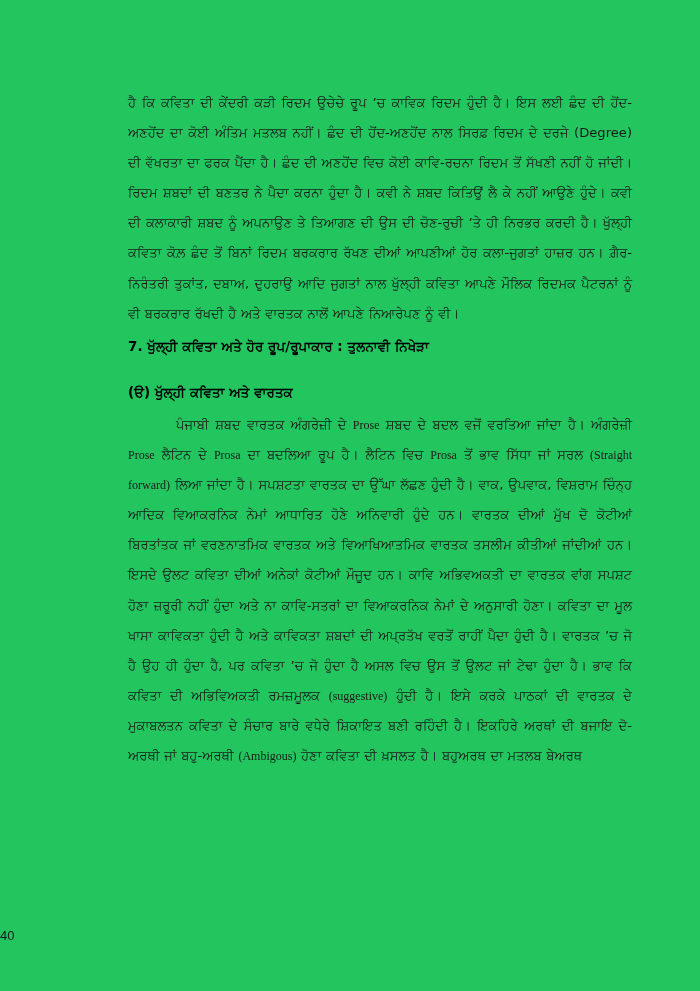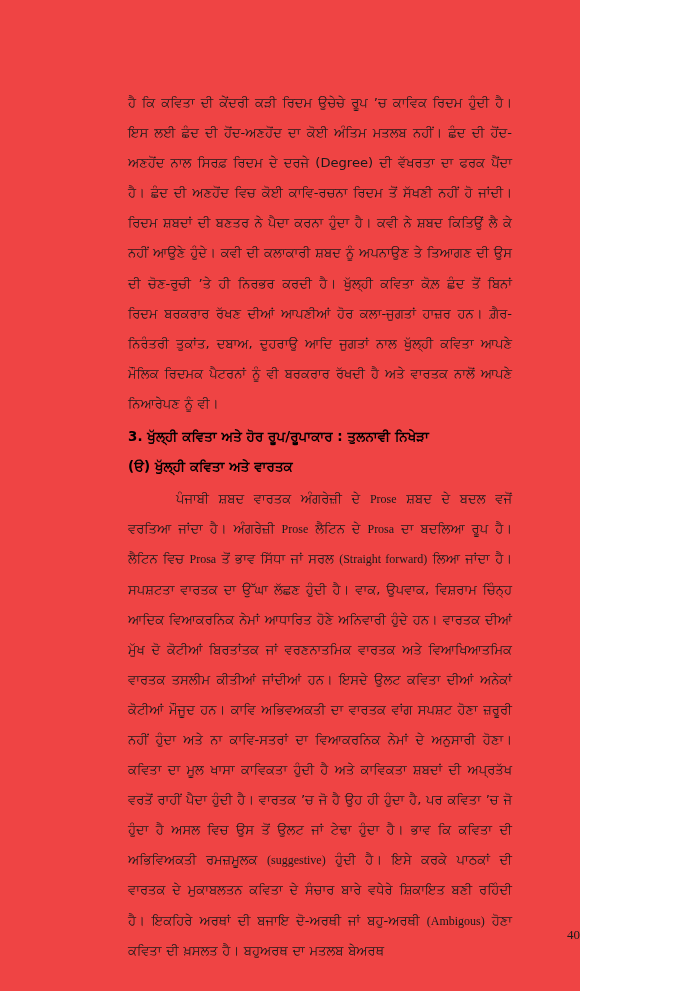--- a/index.html
+++ b/index.html
@@ -10,23 +10,23 @@
   }
   body {
     width: 700px;
     height: 991px;
     overflow: hidden;
     font-family: "DejaVu Sans", sans-serif;
     color: #000000;
   }
   .page {
     position: relative;
-    width: 580px;
+    width: 700px;
     height: 991px;
-    background: #ef4444;
+    background: #22c55e;
     box-sizing: border-box;
     padding: 88px 68px 8px 128px;
   }
   .body-text {
     font-family: "DejaVu Sans", sans-serif;
     font-size: 13.1px;
     line-height: 30.1px;
     text-align: justify;
     text-justify: inter-word;
     color: #1a1a1a;
@@ -44,52 +44,52 @@
     margin: 3px 0 0 0;
     color: #000000;
     text-align: left;
     letter-spacing: 0.1px;
   }
   .heading-sub {
     font-family: "DejaVu Sans", sans-serif;
     font-size: 13.4px;
     font-weight: bold;
     line-height: 30.1px;
-    margin: 0 0 0 0;
+    margin: 16px 0 0 0;
     color: #000000;
     text-align: left;
     letter-spacing: 0.1px;
   }
   .para-2 {
     margin: 2px 0 0 0;
     text-indent: 48px;
   }
   .para-2 .lat {
     font-family: "Liberation Serif", serif;
     font-size: 12px;
   }
   .page-number {
     position: absolute;
     left: 0;
     right: 0;
     bottom: 48px;
-    text-align: right;
-    font-family: Liberation Serif, serif;
+    text-align: left;
+    font-family: Liberation Sans, sans-serif;
     font-size: 13px;
     color: #1a1a1a;
   }
 </style>
 </head>
 <body>
 
 <div class="page">
 
   <p class="body-text para-1">ਹੈ ਕਿ ਕਵਿਤਾ ਦੀ ਕੇਂਦਰੀ ਕੜੀ ਰਿਦਮ ਉਚੇਚੇ ਰੂਪ ’ਚ ਕਾਵਿਕ ਰਿਦਮ ਹੁੰਦੀ ਹੈ। ਇਸ ਲਈ ਛੰਦ ਦੀ ਹੋਂਦ-ਅਣਹੋਂਦ ਦਾ ਕੋਈ ਅੰਤਿਮ ਮਤਲਬ ਨਹੀਂ। ਛੰਦ ਦੀ ਹੋਂਦ-ਅਣਹੋਂਦ ਨਾਲ ਸਿਰਫ਼ ਰਿਦਮ ਦੇ ਦਰਜੇ (Degree) ਦੀ ਵੱਖਰਤਾ ਦਾ ਫਰਕ ਪੈਂਦਾ ਹੈ। ਛੰਦ ਦੀ ਅਣਹੋਂਦ ਵਿਚ ਕੋਈ ਕਾਵਿ-ਰਚਨਾ ਰਿਦਮ ਤੋਂ ਸੱਖਣੀ ਨਹੀਂ ਹੋ ਜਾਂਦੀ। ਰਿਦਮ ਸ਼ਬਦਾਂ ਦੀ ਬਣਤਰ ਨੇ ਪੈਦਾ ਕਰਨਾ ਹੁੰਦਾ ਹੈ। ਕਵੀ ਨੇ ਸ਼ਬਦ ਕਿਤਿਉਂ ਲੈ ਕੇ ਨਹੀਂ ਆਉਣੇ ਹੁੰਦੇ। ਕਵੀ ਦੀ ਕਲਾਕਾਰੀ ਸ਼ਬਦ ਨੂੰ ਅਪਨਾਉਣ ਤੇ ਤਿਆਗਣ ਦੀ ਉਸ ਦੀ ਚੋਣ-ਰੁਚੀ ’ਤੇ ਹੀ ਨਿਰਭਰ ਕਰਦੀ ਹੈ। ਖੁੱਲ੍ਹੀ ਕਵਿਤਾ ਕੋਲ਼ ਛੰਦ ਤੋਂ ਬਿਨਾਂ ਰਿਦਮ ਬਰਕਰਾਰ ਰੱਖਣ ਦੀਆਂ ਆਪਣੀਆਂ ਹੋਰ ਕਲਾ-ਜੁਗਤਾਂ ਹਾਜ਼ਰ ਹਨ। ਗ਼ੈਰ-ਨਿਰੰਤਰੀ ਤੁਕਾਂਤ, ਦਬਾਅ, ਦੁਹਰਾਉ ਆਦਿ ਜੁਗਤਾਂ ਨਾਲ ਖੁੱਲ੍ਹੀ ਕਵਿਤਾ ਆਪਣੇ ਮੌਲਿਕ ਰਿਦਮਕ ਪੈਟਰਨਾਂ ਨੂੰ ਵੀ ਬਰਕਰਾਰ ਰੱਖਦੀ ਹੈ ਅਤੇ ਵਾਰਤਕ ਨਾਲੋਂ ਆਪਣੇ ਨਿਆਰੇਪਣ ਨੂੰ ਵੀ।</p>
 
-  <h2 class="heading-main">3. ਖੁੱਲ੍ਹੀ ਕਵਿਤਾ ਅਤੇ ਹੋਰ ਰੂਪ/ਰੂਪਾਕਾਰ : ਤੁਲਨਾਵੀ ਨਿਖੇੜਾ</h2>
+  <h2 class="heading-main">7. ਖੁੱਲ੍ਹੀ ਕਵਿਤਾ ਅਤੇ ਹੋਰ ਰੂਪ/ਰੂਪਾਕਾਰ : ਤੁਲਨਾਵੀ ਨਿਖੇੜਾ</h2>
 
   <h3 class="heading-sub">(ੳ) ਖੁੱਲ੍ਹੀ ਕਵਿਤਾ ਅਤੇ ਵਾਰਤਕ</h3>
 
   <p class="body-text para-2" id="para-2"><span>ਪੰਜਾਬੀ ਸ਼ਬਦ ਵਾਰਤਕ ਅੰਗਰੇਜ਼ੀ ਦੇ </span><span class="lat">Prose</span><span> ਸ਼ਬਦ ਦੇ ਬਦਲ ਵਜੋਂ ਵਰਤਿਆ ਜਾਂਦਾ ਹੈ। ਅੰਗਰੇਜ਼ੀ </span><span class="lat">Prose</span><span> ਲੈਟਿਨ ਦੇ </span><span class="lat">Prosa</span><span> ਦਾ ਬਦਲਿਆ ਰੂਪ ਹੈ। ਲੈਟਿਨ ਵਿਚ </span><span class="lat">Prosa</span><span> ਤੋਂ ਭਾਵ ਸਿੱਧਾ ਜਾਂ ਸਰਲ </span><span class="lat">(Straight forward)</span><span> ਲਿਆ ਜਾਂਦਾ ਹੈ। ਸਪਸ਼ਟਤਾ ਵਾਰਤਕ ਦਾ ਉੱਘਾ ਲੱਛਣ ਹੁੰਦੀ ਹੈ। ਵਾਕ, ਉਪਵਾਕ, ਵਿਸ਼ਰਾਮ ਚਿੰਨ੍ਹ ਆਦਿਕ ਵਿਆਕਰਨਿਕ ਨੇਮਾਂ ਆਧਾਰਿਤ ਹੋਣੇ ਅਨਿਵਾਰੀ ਹੁੰਦੇ ਹਨ। ਵਾਰਤਕ ਦੀਆਂ ਮੁੱਖ ਦੋ ਕੋਟੀਆਂ ਬਿਰਤਾਂਤਕ ਜਾਂ ਵਰਣਨਾਤਮਿਕ ਵਾਰਤਕ ਅਤੇ ਵਿਆਖਿਆਤਮਿਕ ਵਾਰਤਕ ਤਸਲੀਮ ਕੀਤੀਆਂ ਜਾਂਦੀਆਂ ਹਨ। ਇਸਦੇ ਉਲਟ ਕਵਿਤਾ ਦੀਆਂ ਅਨੇਕਾਂ ਕੋਟੀਆਂ ਮੌਜੂਦ ਹਨ। ਕਾਵਿ ਅਭਿਵਅਕਤੀ ਦਾ ਵਾਰਤਕ ਵਾਂਗ ਸਪਸ਼ਟ ਹੋਣਾ ਜ਼ਰੂਰੀ ਨਹੀਂ ਹੁੰਦਾ ਅਤੇ ਨਾ ਕਾਵਿ-ਸਤਰਾਂ ਦਾ ਵਿਆਕਰਨਿਕ ਨੇਮਾਂ ਦੇ ਅਨੁਸਾਰੀ ਹੋਣਾ। ਕਵਿਤਾ ਦਾ ਮੂਲ ਖਾਸਾ ਕਾਵਿਕਤਾ ਹੁੰਦੀ ਹੈ ਅਤੇ ਕਾਵਿਕਤਾ ਸ਼ਬਦਾਂ ਦੀ ਅਪ੍ਰਤੱਖ ਵਰਤੋਂ ਰਾਹੀਂ ਪੈਦਾ ਹੁੰਦੀ ਹੈ। ਵਾਰਤਕ ’ਚ ਜੋ ਹੈ ਉਹ ਹੀ ਹੁੰਦਾ ਹੈ, ਪਰ ਕਵਿਤਾ ’ਚ ਜੋ ਹੁੰਦਾ ਹੈ ਅਸਲ ਵਿਚ ਉਸ ਤੋਂ ਉਲਟ ਜਾਂ ਟੇਢਾ ਹੁੰਦਾ ਹੈ। ਭਾਵ ਕਿ ਕਵਿਤਾ ਦੀ ਅਭਿਵਿਅਕਤੀ ਰਮਜ਼ਮੂਲਕ </span><span class="lat">(suggestive)</span><span> ਹੁੰਦੀ ਹੈ। ਇਸੇ ਕਰਕੇ ਪਾਠਕਾਂ ਦੀ ਵਾਰਤਕ ਦੇ ਮੁਕਾਬਲਤਨ ਕਵਿਤਾ ਦੇ ਸੰਚਾਰ ਬਾਰੇ ਵਧੇਰੇ ਸ਼ਿਕਾਇਤ ਬਣੀ ਰਹਿੰਦੀ ਹੈ। ਇਕਹਿਰੇ ਅਰਥਾਂ ਦੀ ਬਜਾਇ ਦੋ-ਅਰਥੀ ਜਾਂ ਬਹੁ-ਅਰਥੀ </span><span class="lat">(Ambigous)</span><span> ਹੋਣਾ ਕਵਿਤਾ ਦੀ ਖ਼ਸਲਤ ਹੈ। ਬਹੁਅਰਥ ਦਾ ਮਤਲਬ ਬੇਅਰਥ</span></p>
 
   <div class="page-number">40</div>
 
 </div>
 
 </body></html>

